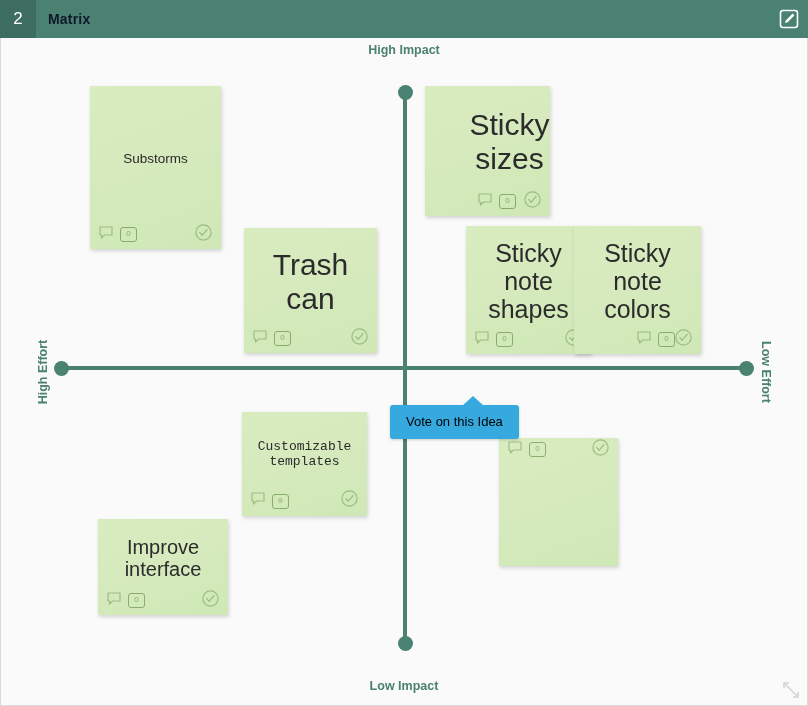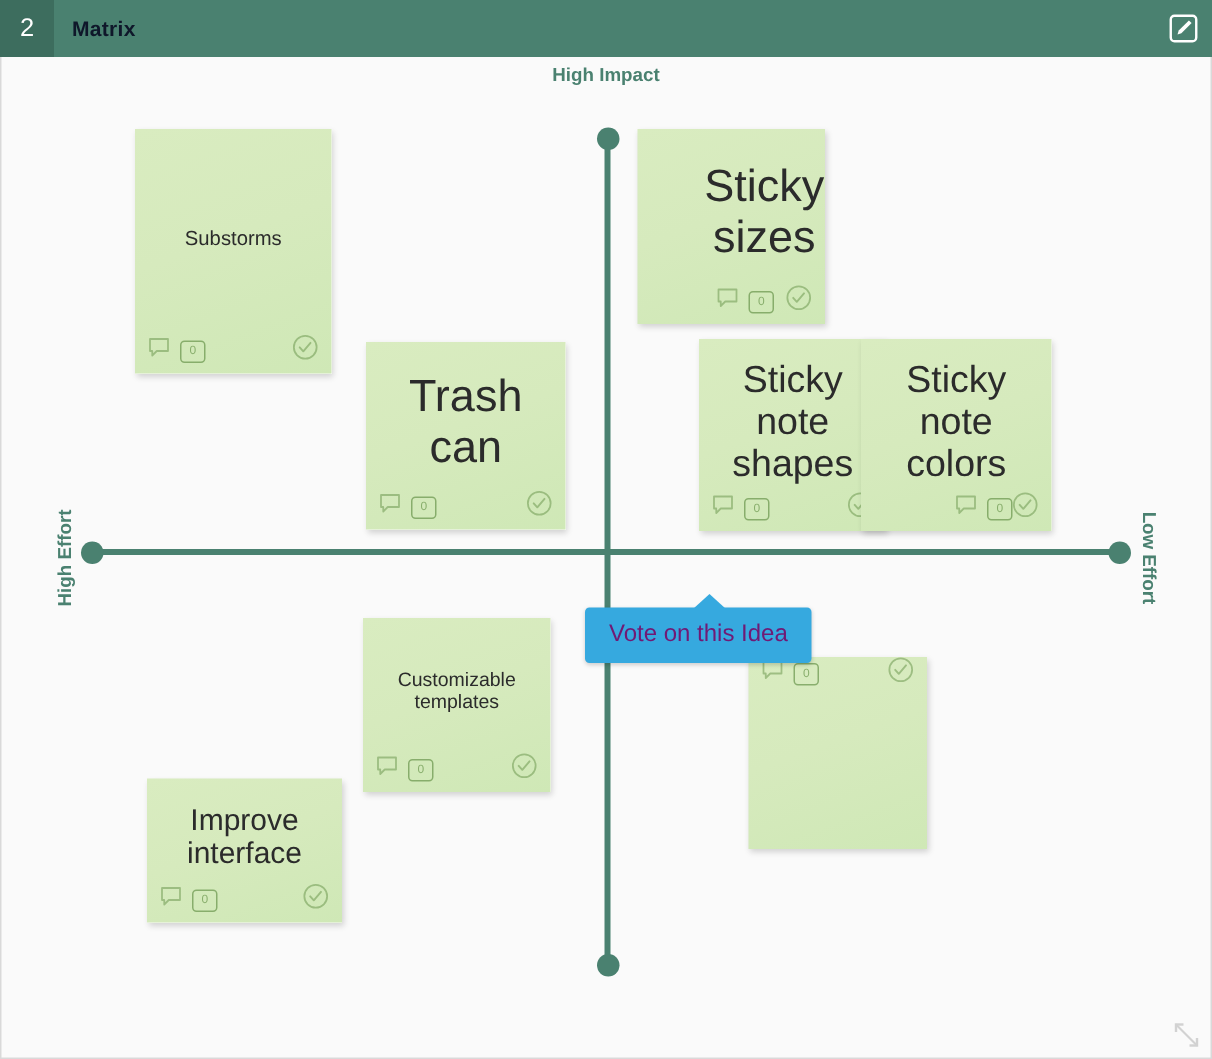--- a/index.html
+++ b/index.html
@@ -199,22 +199,22 @@
     line-height: 1;
     opacity: 0.75;
   }
 
   
   .tooltip {
     position: absolute;
     left: 389px;
     top: 367px;
     background: #36a9df;
-    color: #701a75;
-    font-size: 16px;
+    color: #000000;
+    font-size: 13px;
     padding: 9px 16px 10px 16px;
     border-radius: 3px;
     white-space: nowrap;
     box-shadow: 0 1px 3px rgba(0,0,0,0.18);
     z-index: 40;
   }
   .tooltip-arrow {
     position: absolute;
     top: -9px;
     left: 72px;
@@ -247,20 +247,21 @@
       <svg width="20" height="20" viewBox="0 0 20 20" aria-hidden="true">
         <rect x="1.5" y="1.5" width="17" height="17" rx="2.5" fill="none" stroke="#ffffff" stroke-width="1.6"></rect>
         <path d="M13.6 4.6 L15.4 6.4 L8.6 13.2 L6.0 14.0 L6.8 11.4 Z" fill="#ffffff"></path>
       </svg>
     </div>
   </div>
 
   <div class="board">
 
     <div class="axis-label axis-top">High Impact</div>
+    <div class="axis-label axis-bottom">Low Impact</div>
     <div class="axis-label axis-left">High Effort</div>
     <div class="axis-label axis-right">Low Effort</div>
 
     <div class="axis-line-v"></div>
     <div class="axis-line-h"></div>
     <div class="axis-dot dot-top"></div>
     <div class="axis-dot dot-bottom"></div>
     <div class="axis-dot dot-left"></div>
     <div class="axis-dot dot-right"></div>
 
@@ -372,21 +373,21 @@
         <div class="footer-spacer"></div>
         <span class="ic-check">
           <svg width="17" height="17" viewBox="0 0 17 17">
               <circle cx="8.5" cy="8.5" r="7.6" fill="none" stroke="#6f9a52" stroke-width="1.2"></circle>
               <path d="M4.8 8.6 L7.2 11.2 L12 5.6" fill="none" stroke="#6f9a52" stroke-width="1.3" stroke-linecap="round" stroke-linejoin="round"></path>
             </svg>
         </span>
       </div>
     </div>
 
-    <div class="sticky" style="left:241px; top:374px; width:125px; height:116px;">
+    <div class="sticky" style="left:241px; top:374px; width:125px; height:104px;font-family:Liberation Mono, monospace;">
       <div class="sticky-body">
         <div class="sticky-text sz-sm" style="font-size:13px;">Customizable templates</div>
       </div>
       <div class="sticky-footer">
         <div class="footer-left">
           <span class="ic-comment">
             <svg width="14" height="13" viewBox="0 0 14 13">
                 <path d="M1 1h12v8H5.5L2.5 12V9H1z" fill="none" stroke="#6f9a52" stroke-width="1.2" stroke-linejoin="round"></path>
               </svg>
           </span>

